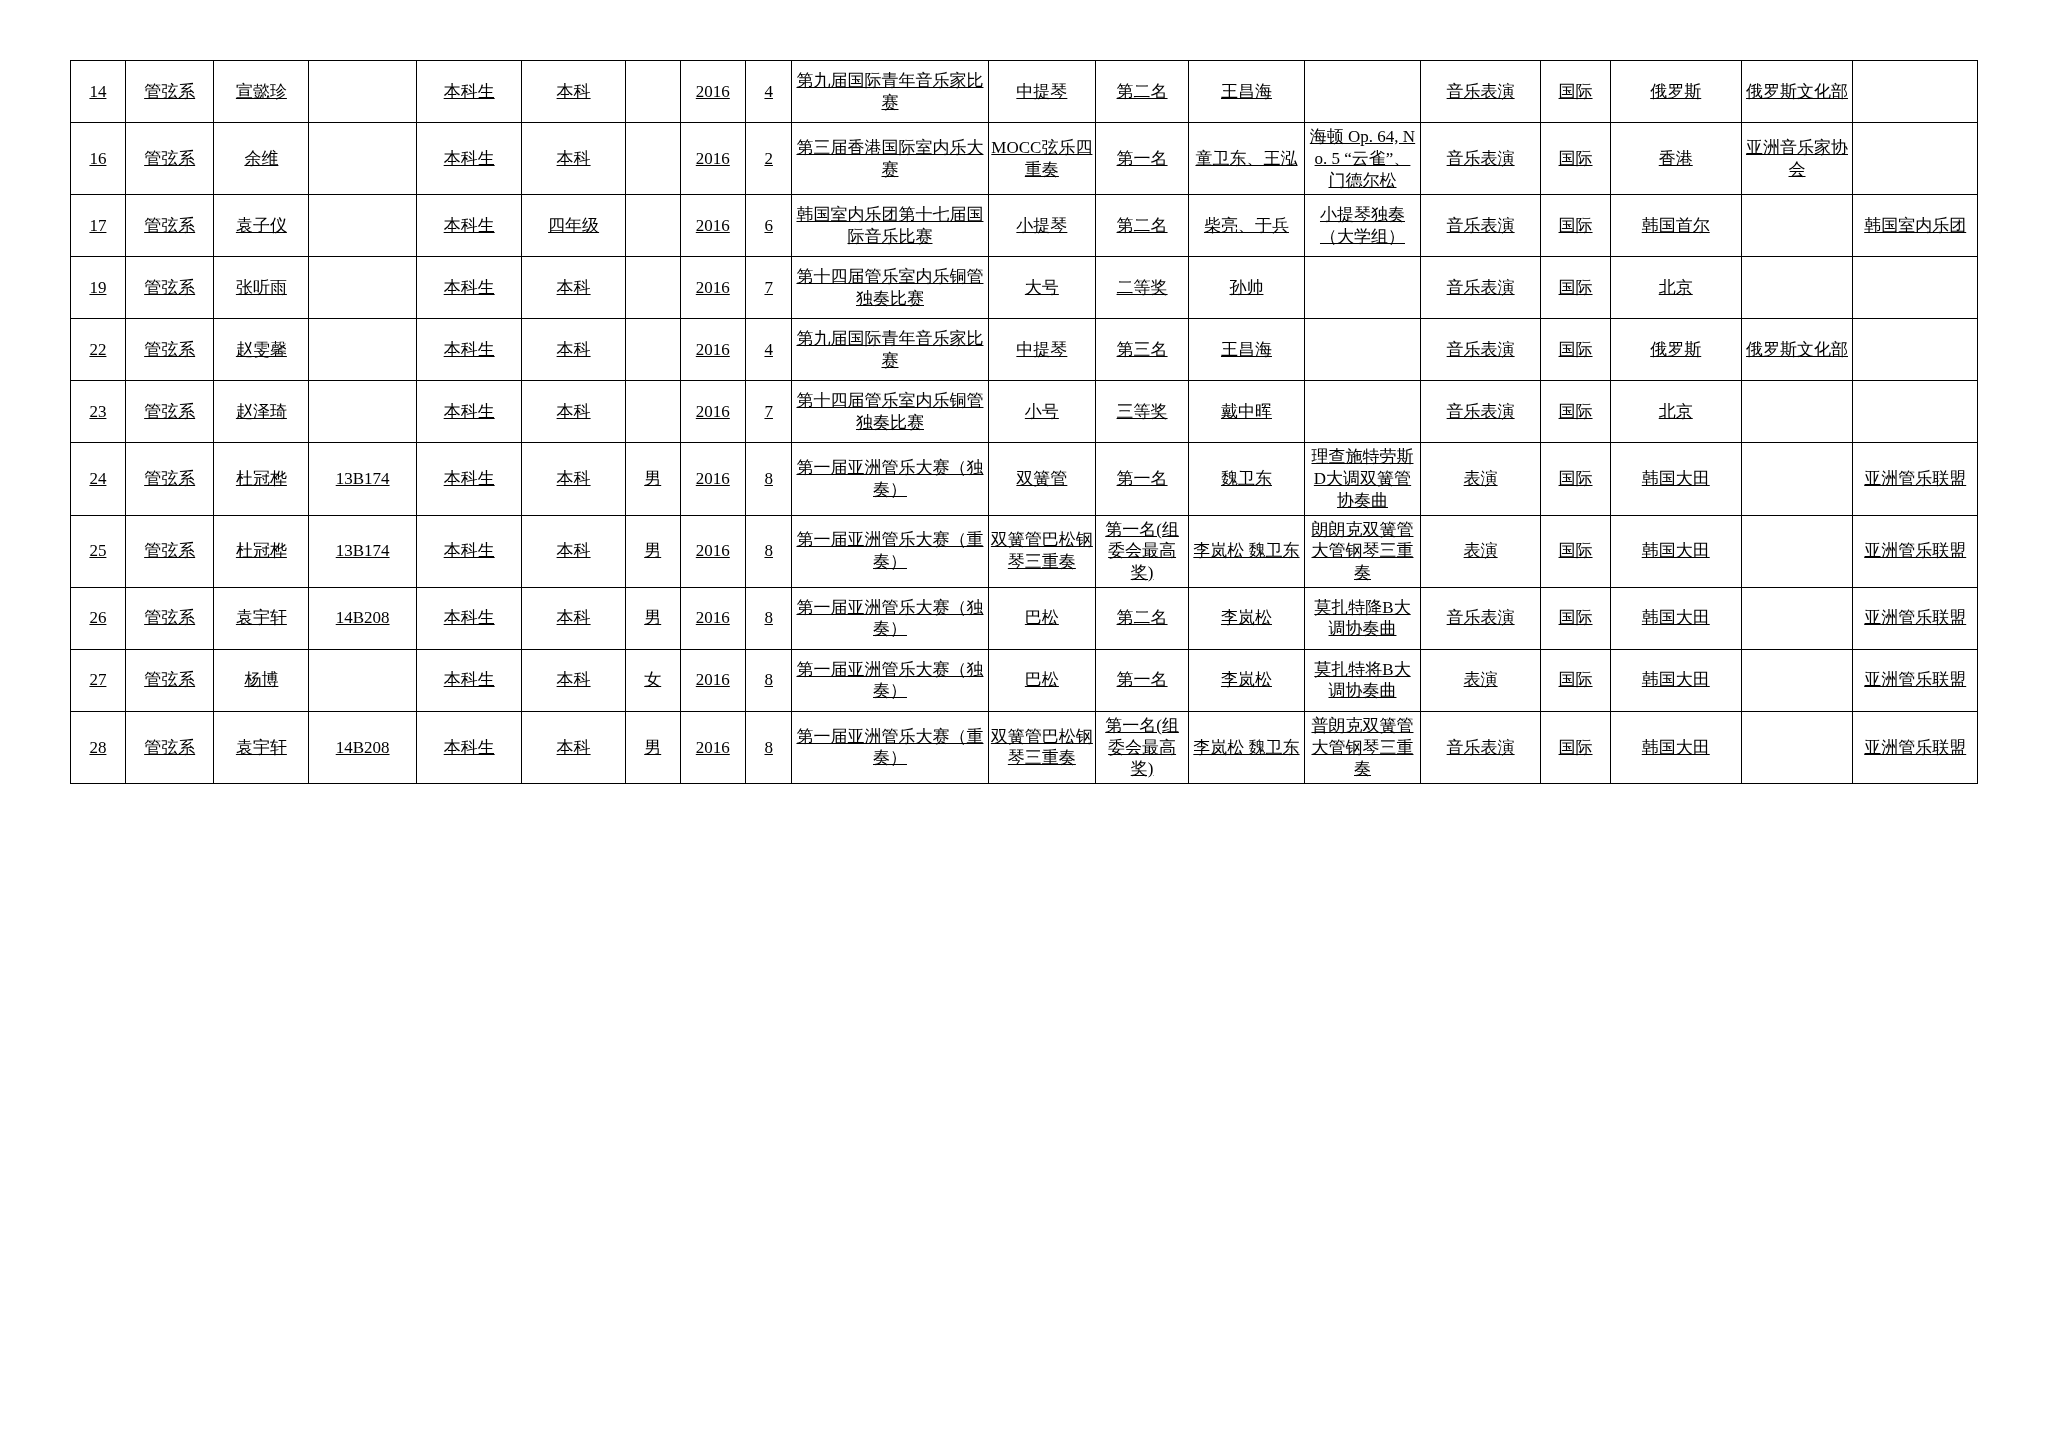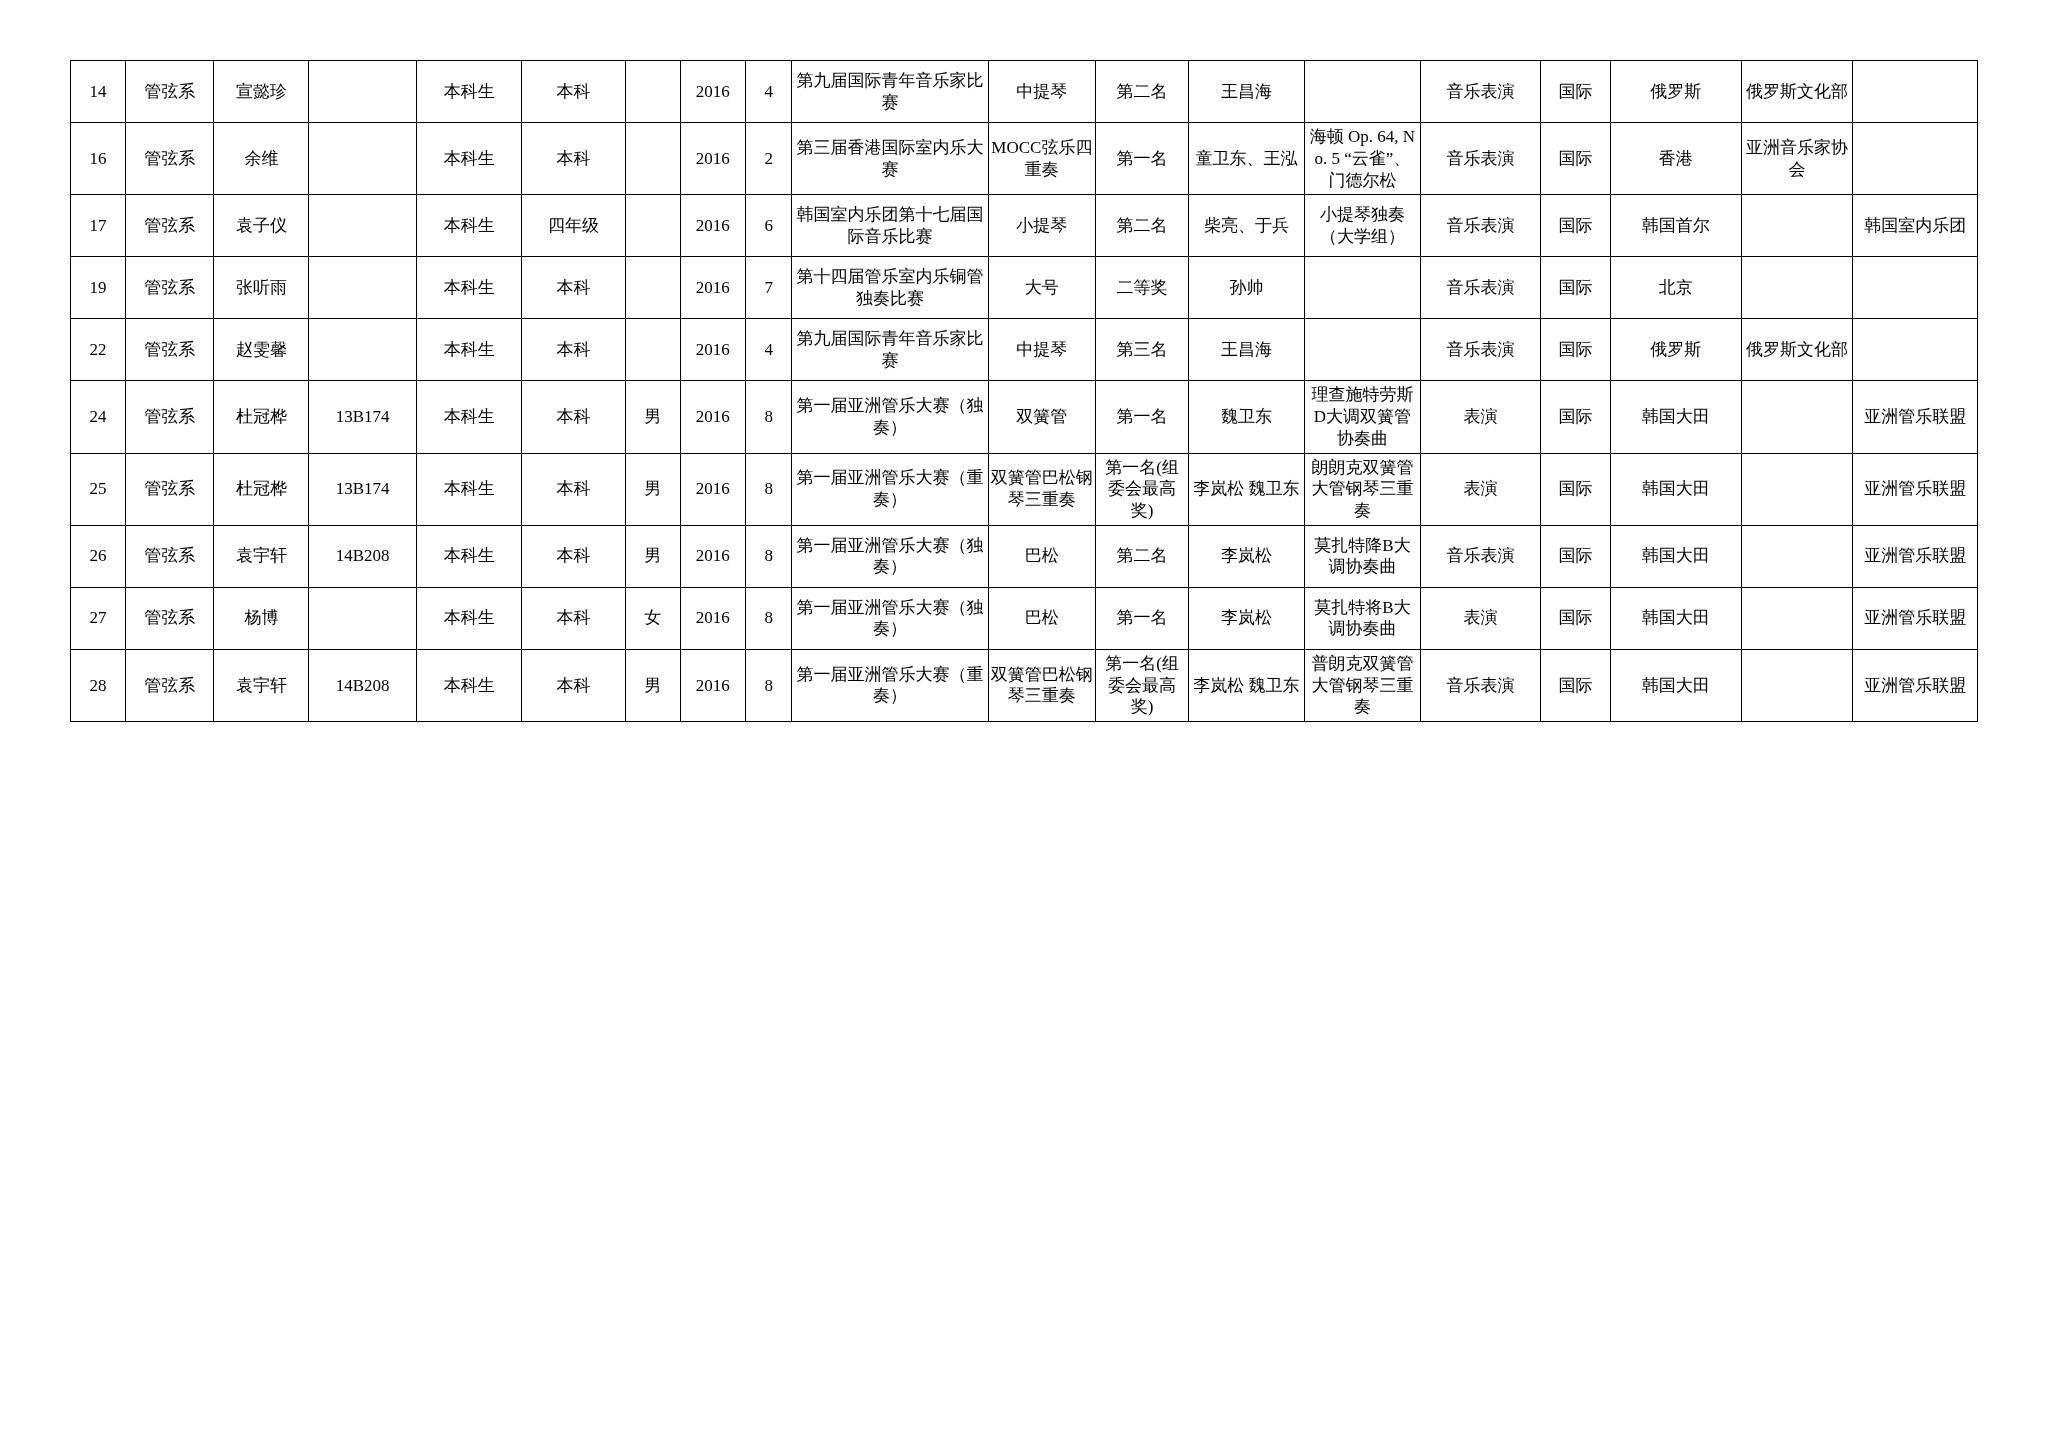--- a/index.html
+++ b/index.html
@@ -14,20 +14,21 @@
     color: #000000;
     overflow: hidden;
   }
   .page {
     position: relative;
     width: 2048px;
     height: 1388px;
     background: #ffffff;
     box-sizing: border-box;
     padding: 60px 70px 0 70px;
+    text-decoration: underline;
   }
   table.award-table {
     border-collapse: collapse;
     table-layout: fixed;
     width: 1908px;
     margin: 0;
   }
   table.award-table td {
     border: 1px solid #000000;
     text-align: center;
@@ -199,20 +200,41 @@
         <td>第三名</td>
         <td>王昌海</td>
         <td class="tiny"></td>
         <td>音乐表演</td>
         <td>国际</td>
         <td>俄罗斯</td>
         <td>俄罗斯文化部</td>
         <td></td>
       </tr>
 
+      <tr class="row-h1">
+        <td>23</td>
+        <td>管弦系</td>
+        <td>赵泽琦</td>
+        <td></td>
+        <td>本科生</td>
+        <td>本科</td>
+        <td></td>
+        <td>2016</td>
+        <td>7</td>
+        <td>第十四届管乐室内乐铜管独奏比赛</td>
+        <td>小号</td>
+        <td>三等奖</td>
+        <td>戴中晖</td>
+        <td class="tiny"></td>
+        <td>音乐表演</td>
+        <td>国际</td>
+        <td>北京</td>
+        <td></td>
+        <td></td>
+      </tr>
 
       <tr class="row-h2">
         <td>24</td>
         <td>管弦系</td>
         <td>杜冠桦</td>
         <td>13B174</td>
         <td>本科生</td>
         <td>本科</td>
         <td>男</td>
         <td>2016</td>

